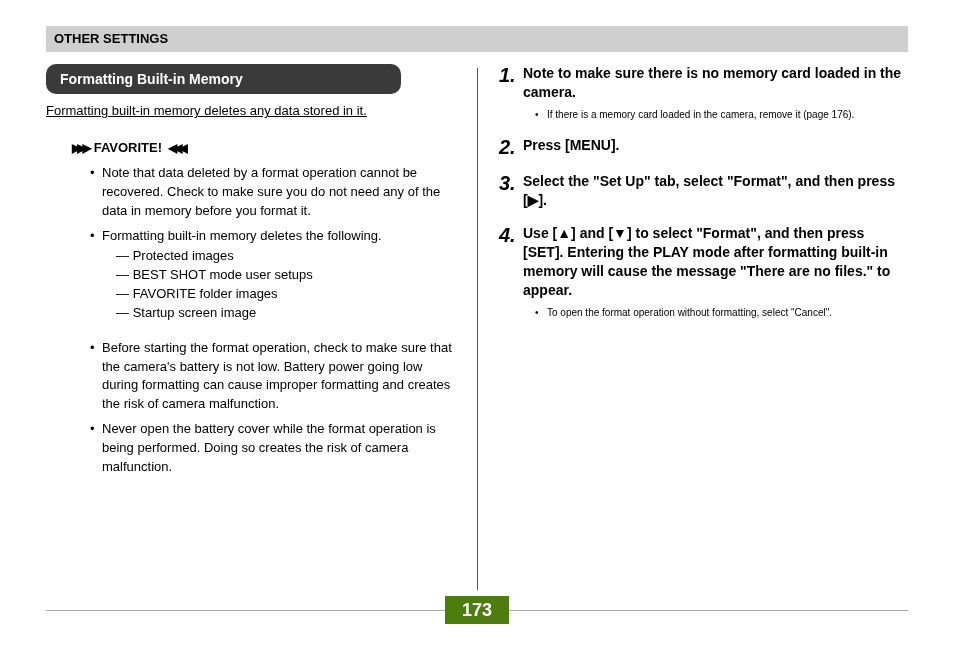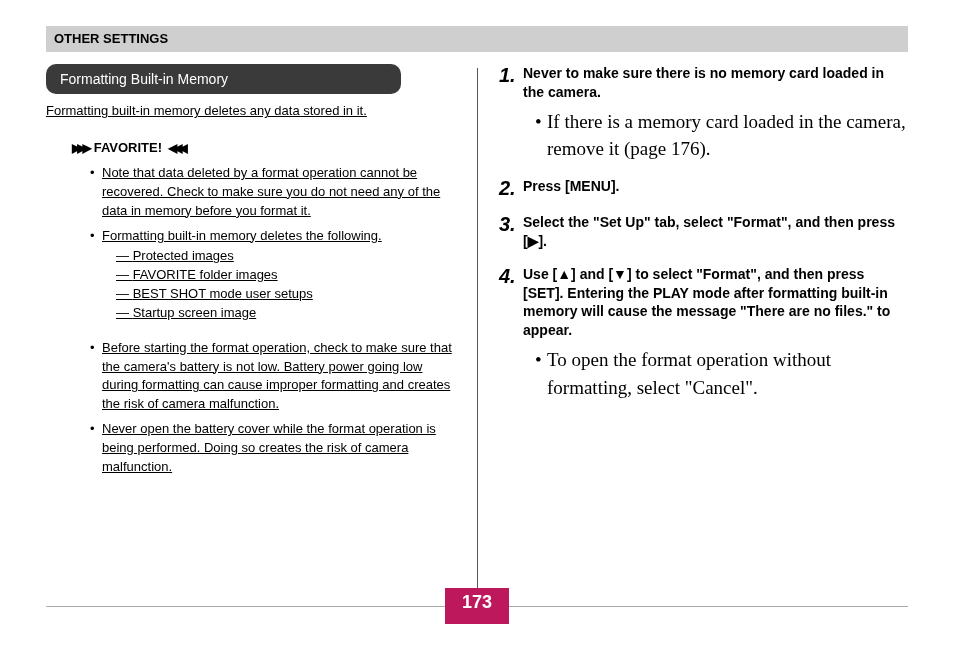--- a/index.html
+++ b/index.html
@@ -2,40 +2,40 @@
 <html><head>
 <meta charset="utf-8">
 <style>
   html,body{margin:0;padding:0;background:#fff;font-family:Arial,Helvetica,sans-serif;color:#000;}
   .page{width:954px;height:646px;position:relative;box-sizing:border-box;padding:26px 46px 0 46px;}
   .header-bar{background:#cfcfcf;height:26px;line-height:26px;font-size:13px;font-weight:bold;padding-left:8px;margin-bottom:12px;}
   .columns{display:flex;column-gap:0;}
   .col{flex:1 1 50%;font-size:13px;line-height:1.45;}
   .col.left{padding-right:22px;}
   .col.right{padding-left:22px;}
-  .pill{background:#3a3a3a;color:#fff;font-weight:normal;font-size:14px;padding:5px 14px;border-radius:10px;display:inline-block;width:355px;box-sizing:border-box;}
+  .pill{background:#3a3a3a;color:#fff;font-weight:bold;font-size:14px;padding:5px 14px;border-radius:10px;display:inline-block;width:355px;box-sizing:border-box;}
   .intro{margin:8px 0 18px 0;text-decoration:underline;}
   .imp-line{display:flex;align-items:center;gap:6px;font-weight:bold;margin-left:26px;margin-bottom:6px;}
   .tri-r{font-size:12px;letter-spacing:-4px;}
   .tri-l{font-size:12px;letter-spacing:-4px;}
-  ul.bullets{list-style:none;padding:0;margin:0 0 0 44px;text-decoration:underline;}
+  ul.bullets{list-style:none;padding:0;margin:0 0 0 44px;}
   ul.bullets>li{position:relative;padding-left:12px;margin-bottom:6px;}
   ul.bullets>li::before{content:"•";position:absolute;left:0;top:0;}
   ul.dashes{list-style:none;padding:0;margin:2px 0 16px 14px;}
   ul.dashes>li::before{content:"— ";}
   .step{display:flex;margin-bottom:14px;}
   .step-num{font-size:20px;font-weight:bold;font-style:italic;width:24px;flex:none;line-height:1.1;}
   .step-body{flex:1;}
   .step-title{font-weight:bold;font-size:14px;line-height:1.35;}
-  ul.sub{list-style:none;padding:0;margin:6px 0 0 12px;font-size:19px;font-family:Liberation Serif, serif;}
+  ul.sub{list-style:none;padding:0;margin:6px 0 0 12px;font-size:10px;}
   ul.sub>li{position:relative;padding-left:12px;}
   ul.sub>li::before{content:"•";position:absolute;left:0;top:0;}
   .footer{position:absolute;left:46px;right:46px;bottom:22px;}
   .footer-line{height:1px;background:#aaa;position:absolute;left:0;right:0;top:50%;}
-  .page-num{position:relative;margin:0 auto;width:64px;height:36px;background:#be185d;color:#fff;font-size:18px;font-weight:bold;text-align:center;line-height:28px;}
+  .page-num{position:relative;margin:0 auto;width:64px;height:28px;background:#4d7c0f;color:#fff;font-size:18px;font-weight:bold;text-align:center;line-height:28px;}
   .col-sep{position:absolute;left:50%;top:68px;bottom:56px;width:1px;background:#555;}
 </style>
 </head>
 <body>
 
 <div class="page">
   <div class="header-bar">OTHER SETTINGS</div>
 
   <div class="col-sep"></div>
 
@@ -49,35 +49,35 @@
         <span>FAVORITE!</span>
         <span class="tri-l">◀◀◀</span>
       </div>
 
       <ul class="bullets">
         <li>Note that data deleted by a format operation cannot be recovered. Check to make sure you do not need any of the data in memory before you format it.</li>
         <li>
           <span>Formatting built-in memory deletes the following.</span>
           <ul class="dashes">
             <li>Protected images</li>
+            <li>BEST SHOT mode user setups</li>
             <li>FAVORITE folder images</li>
-            <li>BEST SHOT mode user setups</li>
             <li>Startup screen image</li>
           </ul>
         </li>
         <li>Before starting the format operation, check to make sure that the camera's battery is not low. Battery power going low during formatting can cause improper formatting and creates the risk of camera malfunction.</li>
         <li>Never open the battery cover while the format operation is being performed. Doing so creates the risk of camera malfunction.</li>
       </ul>
     </div>
 
     <div class="col right">
       <div class="step">
         <div class="step-num">1.</div>
         <div class="step-body">
-          <div class="step-title">Never to make sure there is no memory card loaded in the camera.</div>
+          <div class="step-title">Note to make sure there is no memory card loaded in the camera.</div>
           <ul class="sub">
             <li>If there is a memory card loaded in the camera, remove it (page 176).</li>
           </ul>
         </div>
       </div>
 
       <div class="step">
         <div class="step-num">2.</div>
         <div class="step-body">
           <div class="step-title">Press [MENU].</div>

